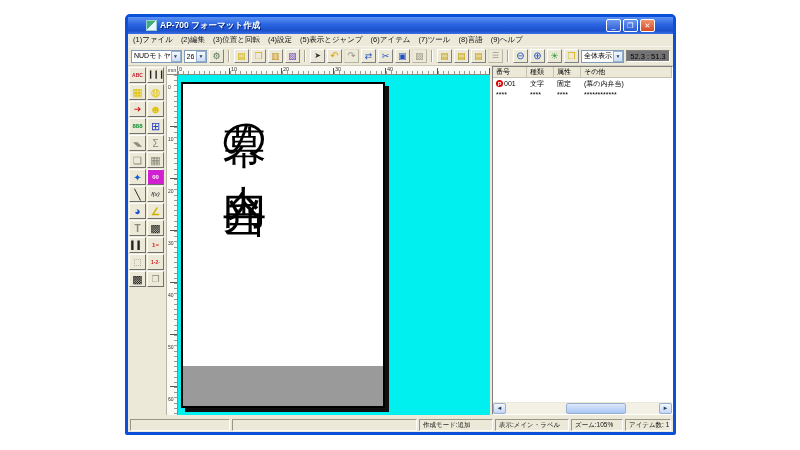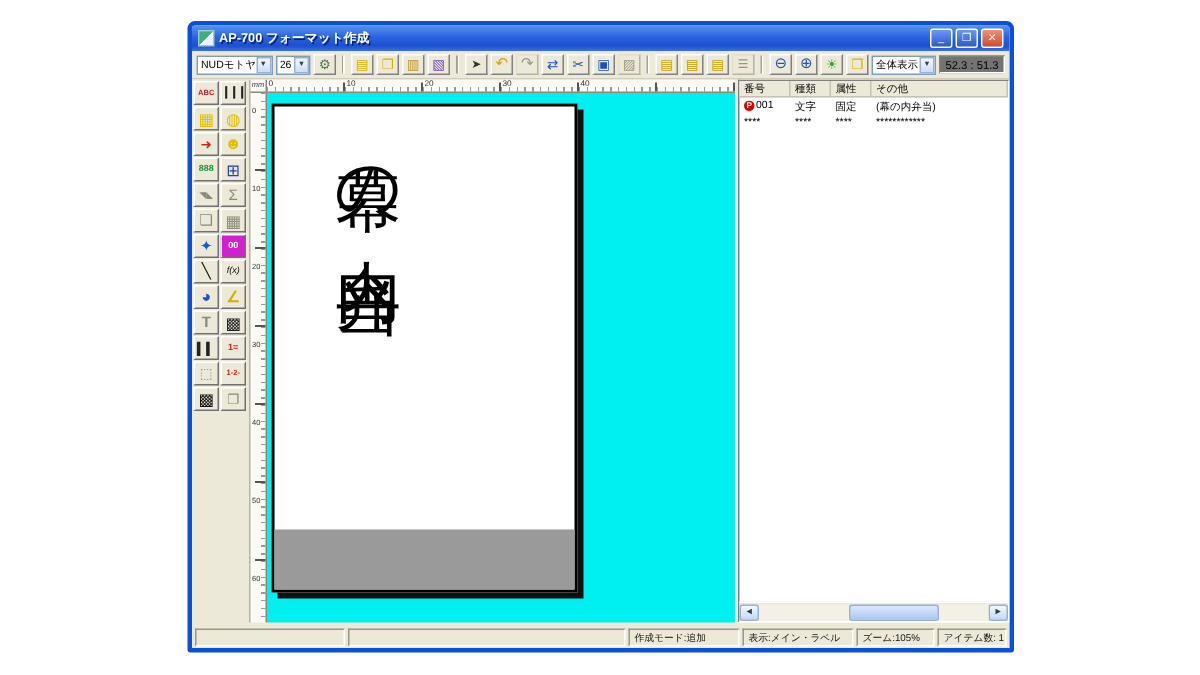--- a/index.html
+++ b/index.html
@@ -6,21 +6,21 @@
   body { width:800px; height:450px; background:#ffffff; overflow:hidden;
          font-family:"Liberation Sans", sans-serif; }
   .screen { position:relative; width:800px; height:450px; background:#ffffff; }
 
   
   .app { position:absolute; left:125px; top:14px; width:551px; height:421px;
          background:#ece9d8; border:3px solid #0a50d8; border-radius:5px 5px 2px 2px;
          overflow:hidden; display:flex; flex-direction:column; }
 
   
-  .titlebar { height:17px; flex:0 0 17px; display:flex; align-items:center; padding:0 4px;
+  .titlebar { height:17px; flex:0 0 17px; display:flex; align-items:center; padding:0 18px;
               background:linear-gradient(180deg,#5a92f4 0%,#2a63e0 45%,#1c50cc 80%,#3a70e8 100%);justify-content:center; }
   .app-icon { width:11px; height:11px; margin-right:3px; border:1px solid #9cc;
               background:linear-gradient(135deg,#3fae7c 0 50%, #e8f4ff 50% 100%); }
   .title-text { color:#fff; font-size:8.5px; font-weight:bold; text-shadow:1px 1px 0 #00237a;
                 white-space:nowrap; }
   .winbtns { margin-left:auto; display:flex; gap:2px; }
   .wbtn { width:15px; height:13px; border-radius:2px; border:1px solid #fff;
           color:#fff; font-size:7px; line-height:11px; text-align:center;
           background:linear-gradient(180deg,#6b98f2,#2a5ad0); }
   .wbtn.close { background:linear-gradient(180deg,#f0926f,#d44a2a); }
@@ -139,20 +139,31 @@
     <div class="titlebar">
       <span class="app-icon"></span>
       <span class="title-text">AP-700 フォーマット作成</span>
       <span class="winbtns">
         <span class="wbtn">_</span>
         <span class="wbtn">❐</span>
         <span class="wbtn close">✕</span>
       </span>
     </div>
 
+    <div class="menubar" id="menu-bar">
+        <span>(1)ファイル</span>
+        <span>(2)編集</span>
+        <span>(3)位置と回転</span>
+        <span>(4)設定</span>
+        <span>(5)表示とジャンプ</span>
+        <span>(6)アイテム</span>
+        <span>(7)ツール</span>
+        <span>(8)言語</span>
+        <span>(9)ヘルプ</span>
+      </div>
 
     <div class="toolbar">
       <div class="combo font">
         <span class="cval">NUDモトヤEX明朝</span>
         <span class="arrow">▼</span>
       </div>
       <div class="combo size">
         <span class="cval">26</span>
         <span class="arrow">▼</span>
       </div>

